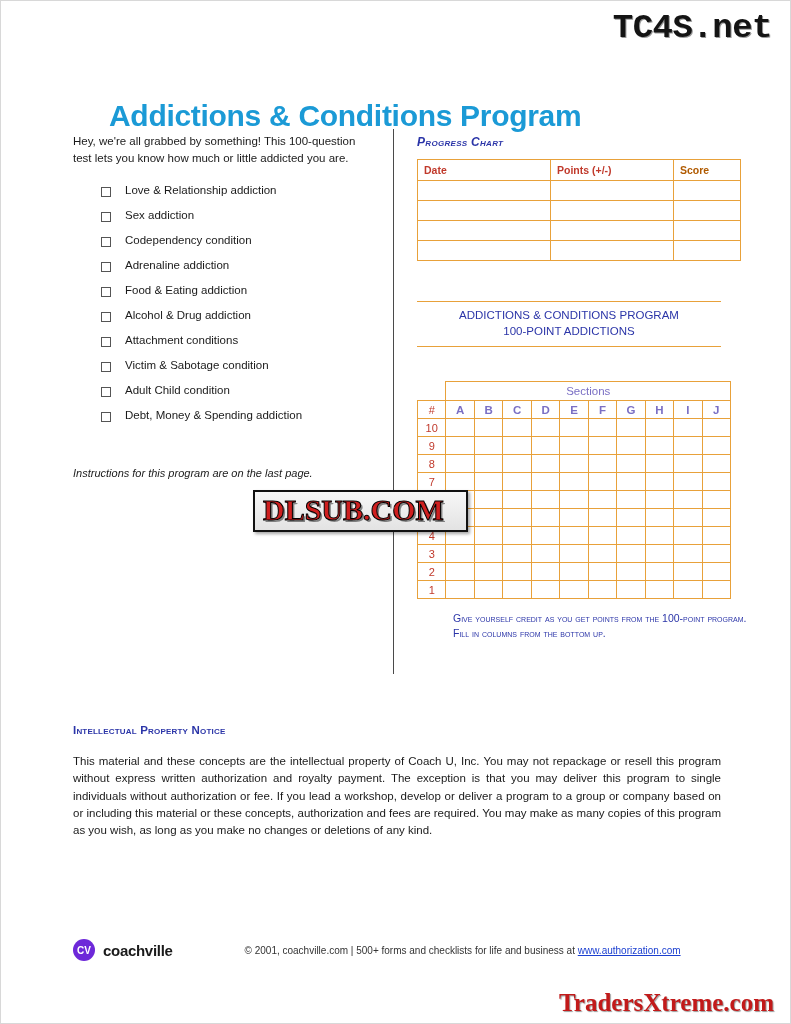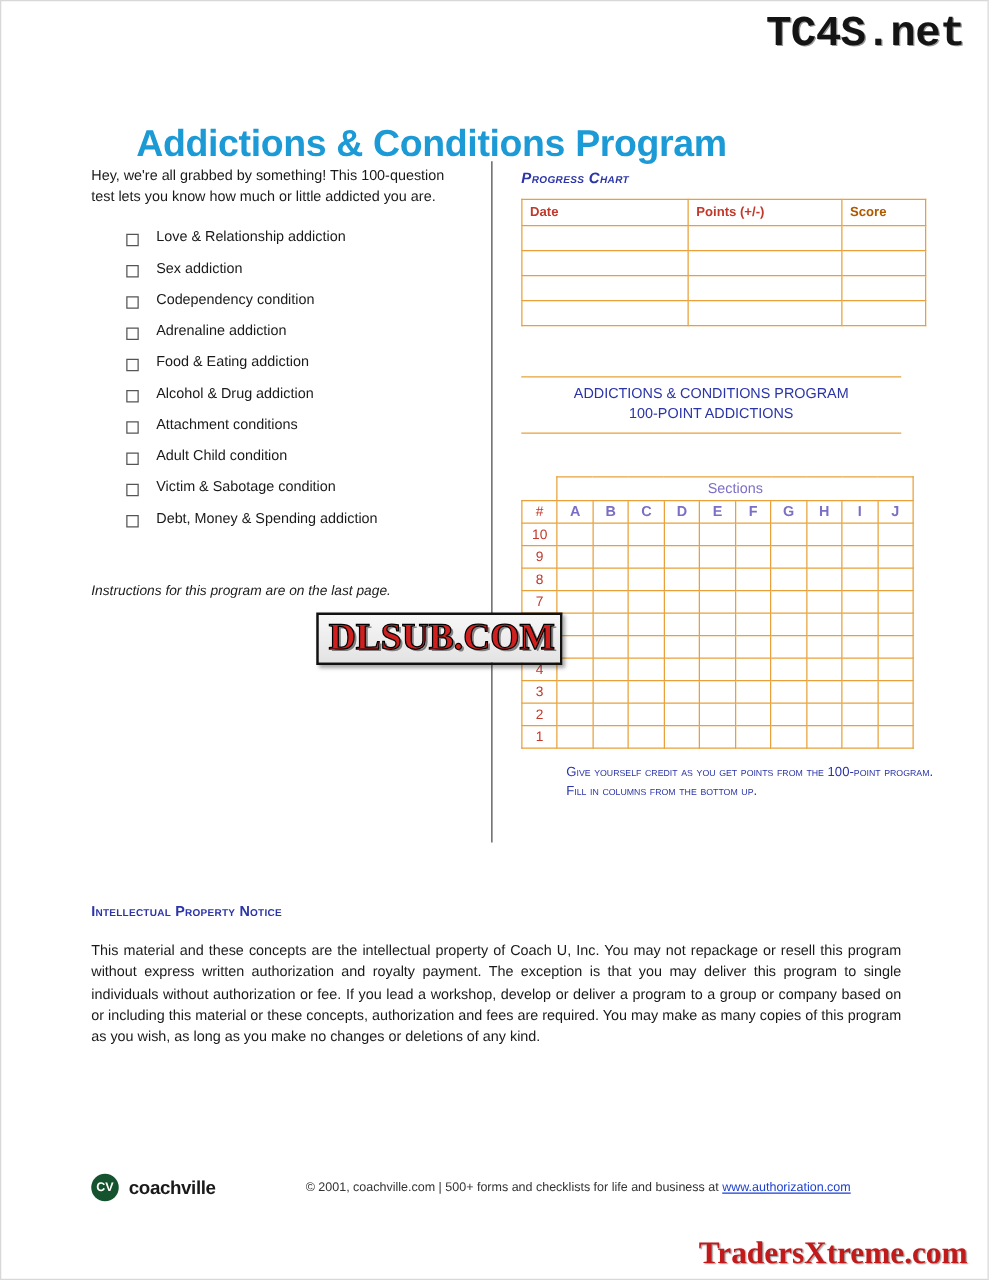--- a/index.html
+++ b/index.html
@@ -200,21 +200,21 @@
     top: 489px;
     font-family: "Liberation Serif", serif;
     font-weight: bold;
     font-size: 30px;
     color: #cf1f1f;
     letter-spacing: 0px;
     -webkit-text-stroke: 1px #000;
     text-shadow: 2px 2px 0 rgba(0,0,0,0.45);
     background: linear-gradient(#f7f7f7, #e3e3e3);
     border: 2px solid #111;
-    padding: 1px 4px 3px 8px;
+    padding: 1px 22px 3px 8px;
     box-shadow: 2px 2px 3px rgba(0,0,0,0.35);
   }
 
   
   .ip-heading {
     position: absolute;
     left: 72px;
     top: 723px;
     font-size: 11.5px;
     font-weight: bold;
@@ -239,21 +239,21 @@
     left: 72px;
     top: 938px;
     width: 648px;
     display: flex;
     align-items: center;
   }
   .cv-badge {
     width: 22px;
     height: 22px;
     border-radius: 50%;
-    background: #14532d;
+    background: #6d28d9;
     color: #fff;
     font-size: 10px;
     font-weight: bold;
     display: flex;
     align-items: center;
     justify-content: center;
     margin-right: 8px;
   }
   .cv-word {
     font-size: 15px;
@@ -317,25 +317,25 @@
       <li class="chk-item">
         <span class="chk-box"></span>
         <span>Alcohol &amp; Drug addiction</span>
       </li>
       <li class="chk-item">
         <span class="chk-box"></span>
         <span>Attachment conditions</span>
       </li>
       <li class="chk-item">
         <span class="chk-box"></span>
+        <span>Victim &amp; Sabotage condition</span>
+      </li>
+      <li class="chk-item">
+        <span class="chk-box"></span>
         <span>Adult Child condition</span>
-      </li>
-      <li class="chk-item">
-        <span class="chk-box"></span>
-        <span>Victim &amp; Sabotage condition</span>
       </li>
       <li class="chk-item">
         <span class="chk-box"></span>
         <span>Debt, Money &amp; Spending addiction</span>
       </li>
     </ul>
   </div>
 
   <div class="instructions">Instructions for this program are on the last page.</div>
 

